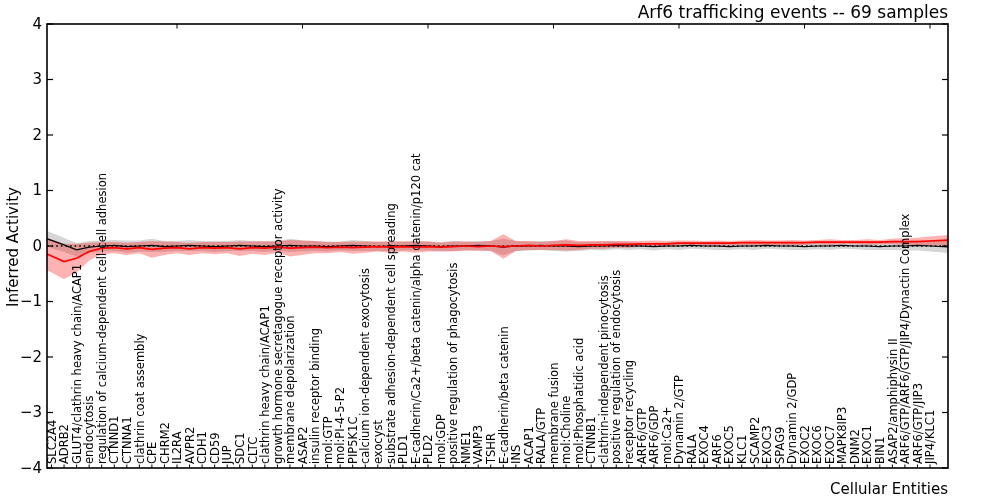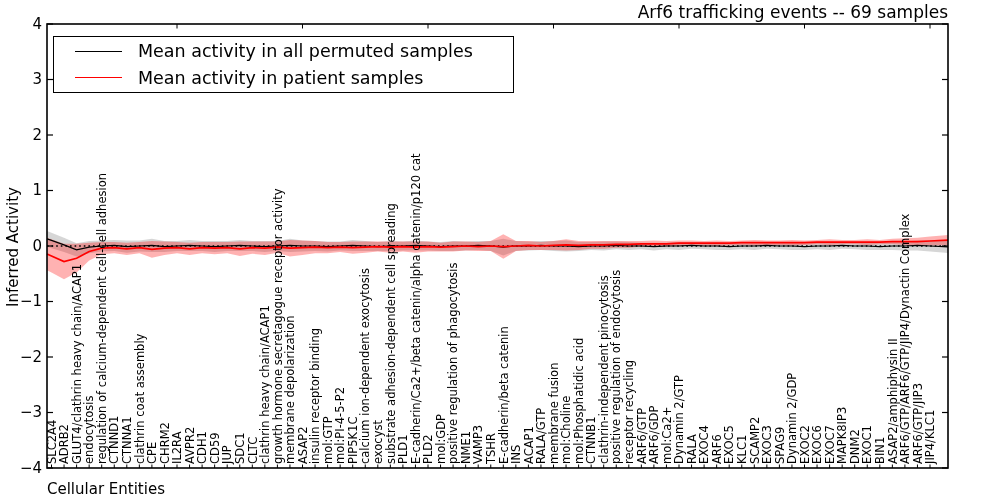--- a/index.html
+++ b/index.html
@@ -7,21 +7,21 @@
     position:relative;width:1000px;height:500px;background:#ffffff;
     font-family:"DejaVu Sans","Liberation Sans",sans-serif;color:#000;
     overflow:hidden;
   }
   .fig svg{position:absolute;left:0;top:0;}
   .chart-title{
     position:absolute;top:2px;left:47px;width:901px;text-align:right;
     font-size:17px;white-space:nowrap;
   }
   .xlabel{
-    position:absolute;top:480px;left:47px;width:901px;text-align:left;
+    position:absolute;top:480px;left:47px;width:901px;text-align:right;
     font-size:15px;
   }
   .ylabel{
     position:absolute;left:-52px;top:238px;width:130px;text-align:center;
     font-size:15px;transform:rotate(-90deg);transform-origin:center center;
   }
   .ytick{
     position:absolute;right:958px;width:40px;text-align:right;
     font-size:15px;line-height:15px;
   }
@@ -229,23 +229,13 @@
       <span class="ytick" style="top: 183px;">1</span>
       <span class="ytick" style="top: 238.5px;">0</span>
       <span class="ytick" style="top: 294px;">−1</span>
       <span class="ytick" style="top: 349.5px;">−2</span>
       <span class="ytick" style="top: 405px;">−3</span>
       <span class="ytick" style="top: 460.5px;">−4</span>
     </div>
 
   <div class="xlabel">Cellular Entities</div>
 
-  <div class="legend">
-    <div class="legend-row">
-      <div class="legend-swatch" id="sw0" style="border-top-color: rgb(0, 0, 0);"></div>
-      <span class="legend-label">Mean activity in all permuted samples</span>
-    </div>
-    <div class="legend-row">
-      <div class="legend-swatch" id="sw1" style="border-top-color: rgb(255, 0, 0);"></div>
-      <span class="legend-label">Mean activity in patient samples</span>
-    </div>
-  </div>
 </div>
 
 </body></html>

